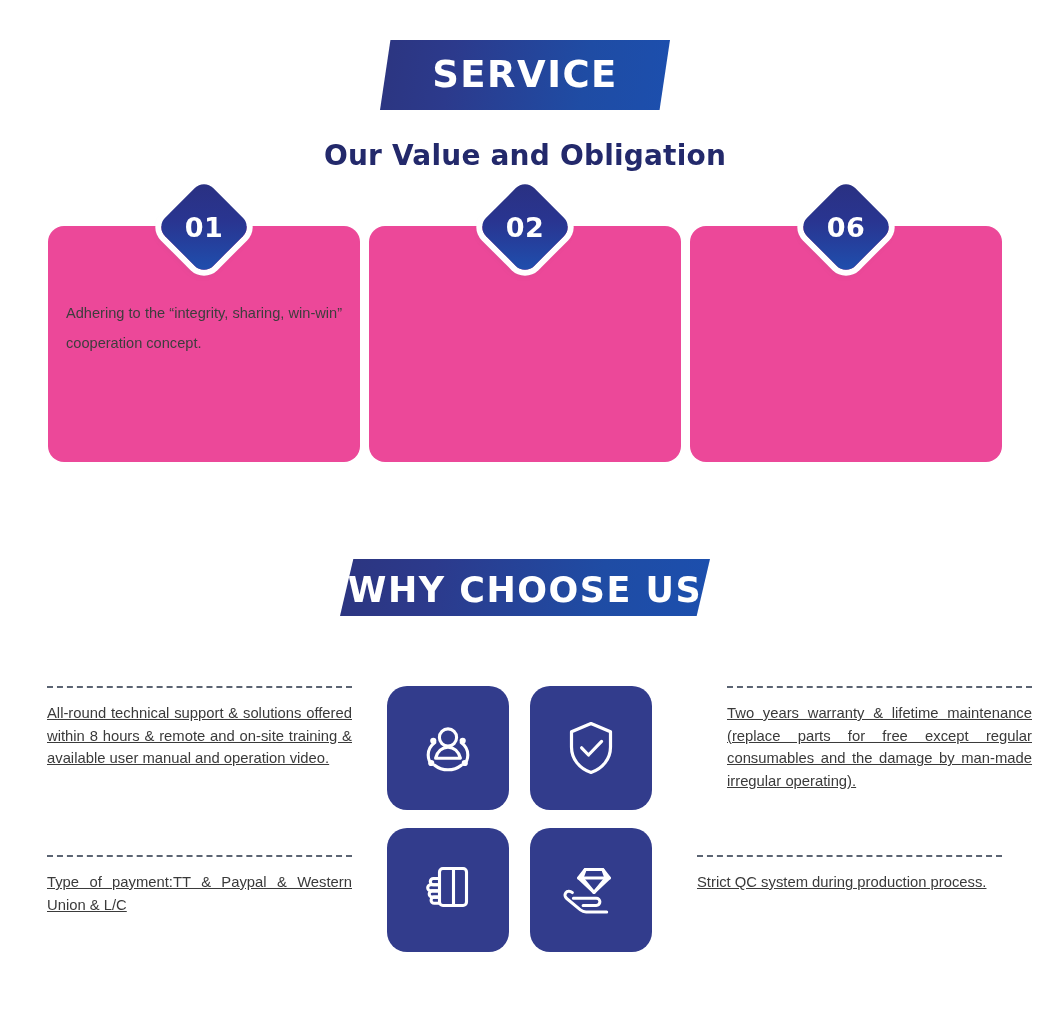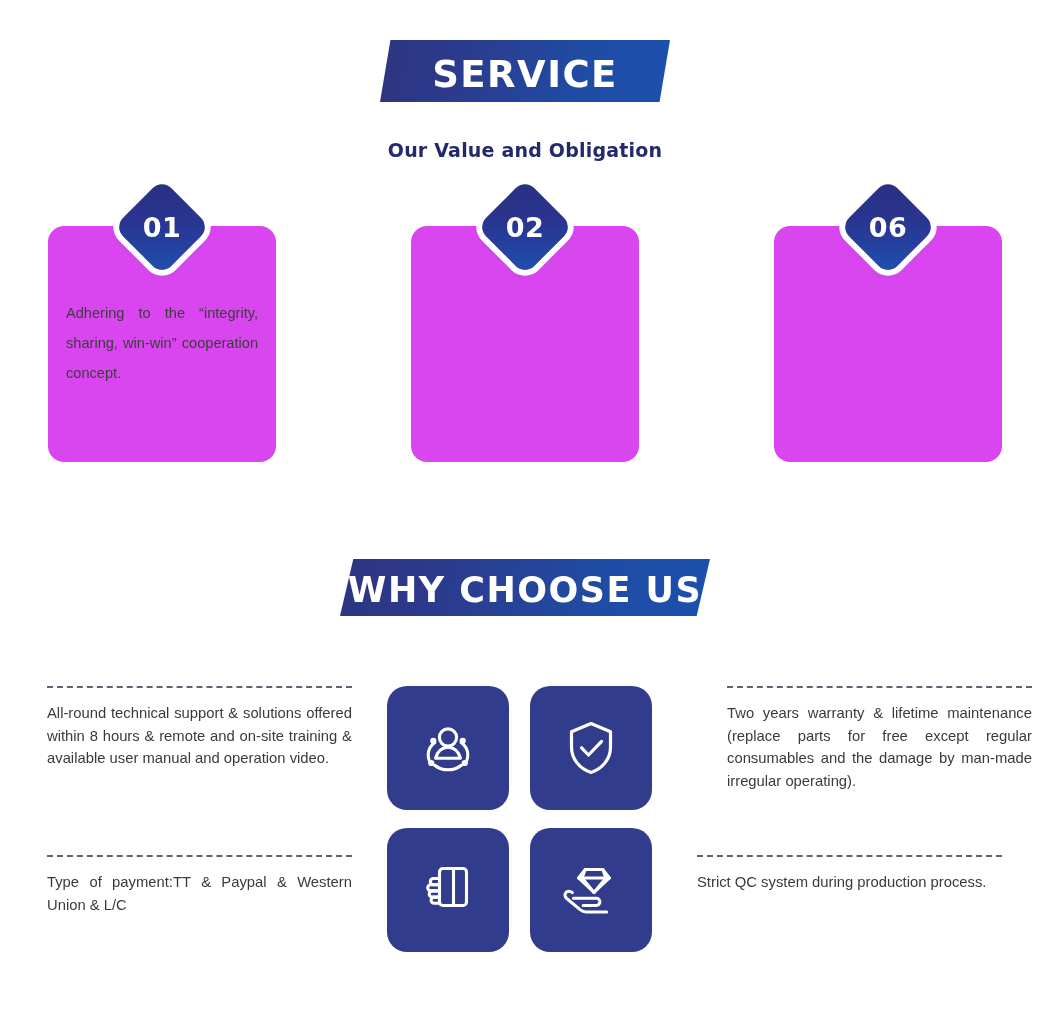--- a/index.html
+++ b/index.html
@@ -37,57 +37,57 @@
   }
   .banner-shadow {
     position: absolute;
     background: rgba(120,120,130,0.33);
     filter: blur(3px);
     z-index: -1;
   }
 
   #service-banner {
     width: 290px;
-    height: 62px;
+    height: 70px;
     line-height: 70px;
     font-size: 37px;
   }
   #why-banner {
     width: 370px;
     height: 57px;
     line-height: 62px;
     font-size: 35px;
   }
 
   .subtitle {
     position: absolute;
     left: 0;
     width: 1050px;
     text-align: center;
     color: #23296b;
     font-family: "DejaVu Sans", sans-serif;
     font-weight: bold;
-    font-size: 19px;
+    font-size: 28px;
     letter-spacing: .2px;
   }
 
   
   .cards {
     position: absolute;
     top: 226px;
     left: 48px;
     width: 954px;
     display: flex;
     justify-content: space-between;
   }
   .card {
     position: relative;
-    width: 228px;
+    width: 312px;
     height: 236px;
-    background: #d946ef;
+    background: #ec4899;
     border-radius: 16px;
   }
   .card-body {
     position: absolute;
     left: 18px;
     right: 18px;
     top: 72px;
     font-size: 14.6px;
     line-height: 30px;
     color: #3d3d3d;
@@ -126,20 +126,21 @@
     font-family: "DejaVu Sans", sans-serif;
     font-weight: bold;
     font-size: 27px;
     letter-spacing: .5px;
   }
 
   
   .feature-col {
     position: absolute;
     width: 305px;
+    text-decoration: underline;
   }
   #col-left  { left: 47px; }
   #col-right { left: 697px; }
 
   .feature {
     position: relative;
   }
   .divider {
     height: 0;
     border-top: 2px dashed #5b6472;

